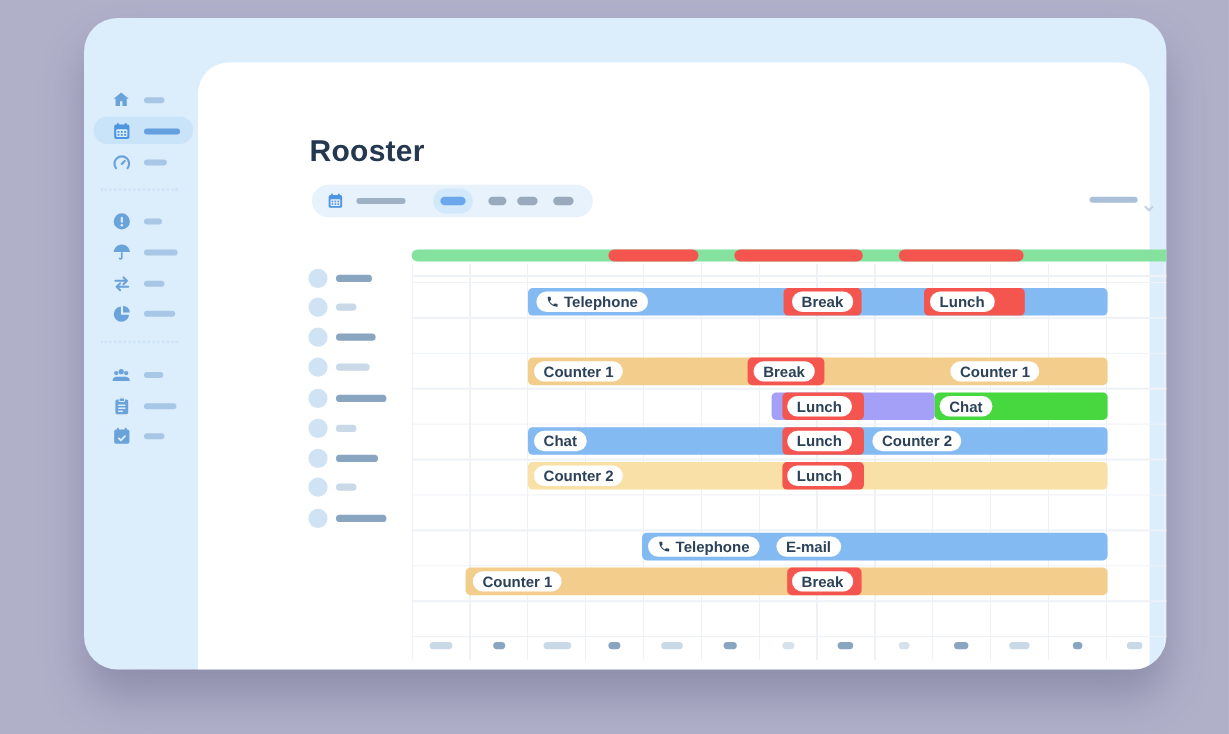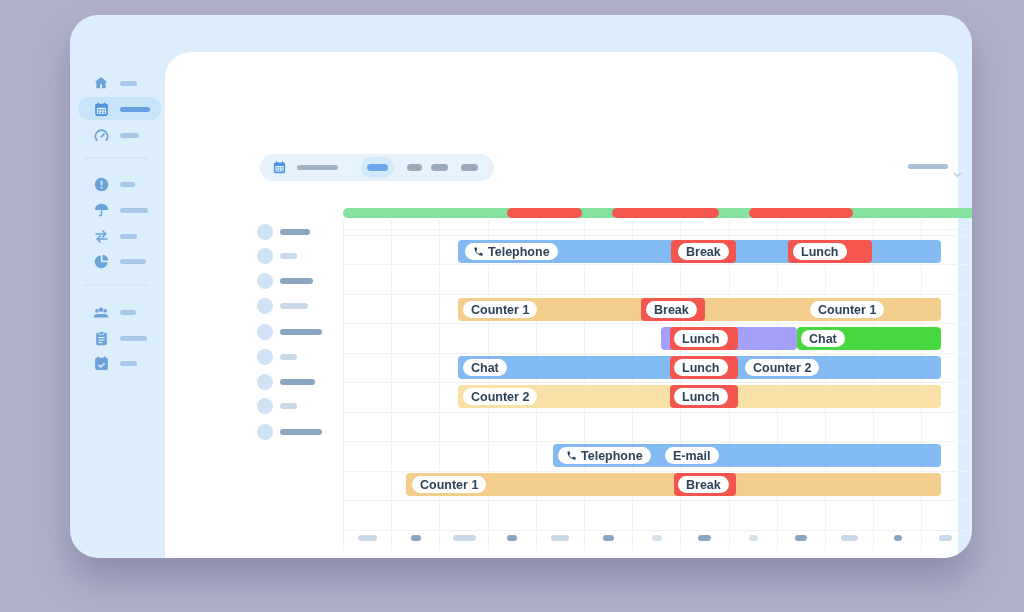--- a/index.html
+++ b/index.html
@@ -28,21 +28,21 @@
   .name-bar{position:absolute;height:6px;border-radius:3px;}
   .tone-dark{background:#8aa5c0;} .tone-light{background:#c9d9e8;} .tone-faint{background:#d6e1ec;}
   
   .grid{position:absolute;left:178px;top:168px;width:676px;height:330px;
         background-image:
           repeating-linear-gradient(to right,#eef1f6 0 1px,transparent 1px 48.2px),
           repeating-linear-gradient(to bottom,#eef1f6 0 1px,transparent 1px 29.5px);
         background-position:0 0,0 15px;}
   .statusbar{position:absolute;left:178px;top:156px;width:675px;height:10px;border-radius:5px;background:#84e29e;}
   .status-red{position:absolute;top:0;height:10px;border-radius:5px;background:#f4564f;}
-  .row{position:absolute;left:18px;width:100%;height:23px;}
+  .row{position:absolute;left:0;width:100%;height:23px;}
   .bar{position:absolute;top:0;height:23px;border-radius:4px;}
   .bar-blue{background:#83baf2;} .bar-amber{background:#f3cd8b;} .bar-amber-light{background:#f9e0a6;}
   .bar-purple{background:#a5a0f7;} .bar-green{background:#47d83f;} .seg-red{background:#f4564f;}
   .pill{position:absolute;top:3px;height:17px;display:inline-flex;align-items:center;gap:4px;
         background:#ffffff;border-radius:10px;padding:0 8px;font-size:12.5px;font-weight:700;color:#2c4258;white-space:nowrap;}
   .pill svg{flex:0 0 auto;}
   
   .tick{position:absolute;top:483px;height:6px;border-radius:3px;}
   .chev{width:9px;height:6px;}
 </style>
@@ -172,20 +172,21 @@
               <rect x="15.4" y="2" width="2.4" height="4" rx="1.2" fill="#6aa2da"></rect>
               <path d="M8.5 14.5l2.5 2.5 4.8-5" fill="none" stroke="#dcedfc" stroke-width="2.2" stroke-linecap="round" stroke-linejoin="round"></path>
             </svg>
         </span>
         <span class="ph-bar" style="width:17px"></span>
       </div>
     </div>
 
     <div class="card">
 
+      <div class="title">Rooster</div>
 
       <div class="toolbar">
         <span style="position:absolute;left:12px;top:6px;">
           <svg width="15" height="15" viewBox="0 0 24 24">
               <rect x="3" y="4" width="18" height="17" rx="2.5" fill="#4f94e0"></rect>
               <rect x="5.5" y="9.5" width="13" height="9" rx="1" fill="#e7f2fd"></rect>
               <rect x="7" y="11.5" width="2.2" height="2.2" fill="#4f94e0"></rect>
               <rect x="10.9" y="11.5" width="2.2" height="2.2" fill="#4f94e0"></rect>
               <rect x="14.8" y="11.5" width="2.2" height="2.2" fill="#4f94e0"></rect>
               <rect x="7" y="15" width="2.2" height="2.2" fill="#4f94e0"></rect>

